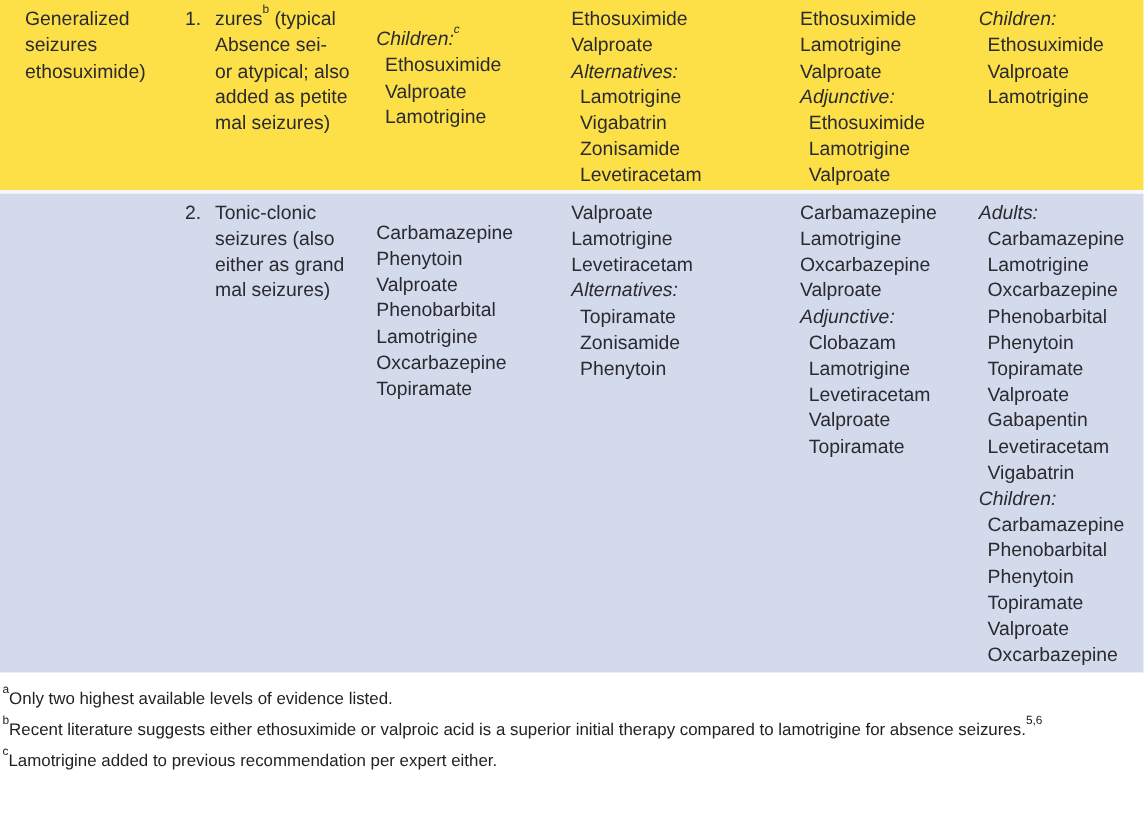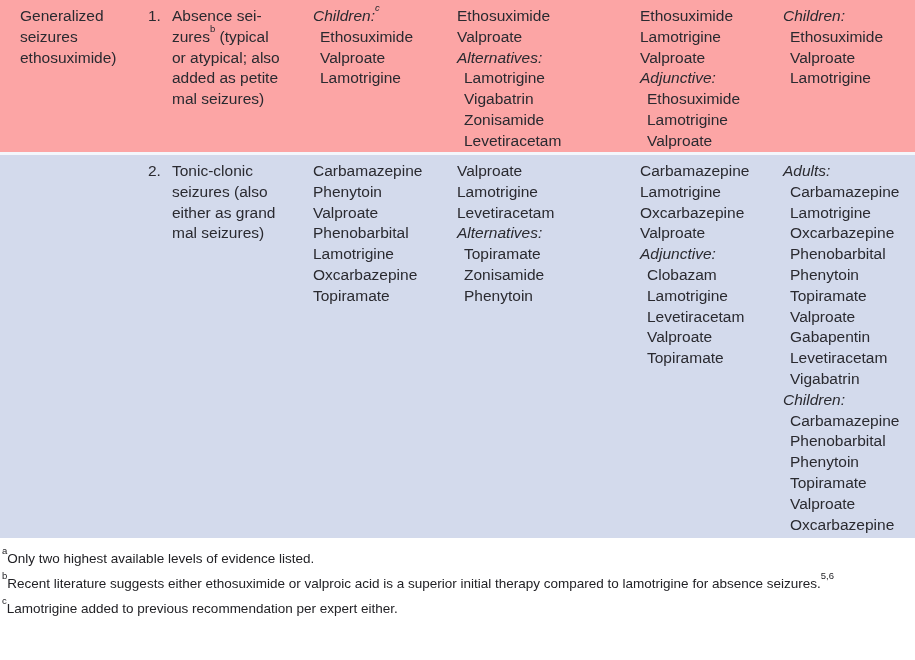--- a/index.html
+++ b/index.html
@@ -5,30 +5,30 @@
   html,body{margin:0;padding:0;background:#ffffff;}
   .page{
     position:relative;
     width:915px;height:660px;
     background:#ffffff;
     font-family:"Liberation Sans","DejaVu Sans",sans-serif;
     color:#2a2a30;
     overflow:hidden;
   }
   .band{position:absolute;left:0;width:915px;overflow:hidden;}
-  .band1{top:0;height:152px;background:#fca5a5;}
+  .band1{top:0;height:152px;background:#fde047;}
   .band-gap{top:152px;height:3px;background:#f4f7fc;}
   .band2{top:155px;height:383px;background:#d3daec;}
   .cell{position:absolute;top:0;bottom:0;padding-top:6px;font-size:15.5px;line-height:20.8px;}
   .cell .line{white-space:nowrap;}
   .cell .line.italic{font-style:italic;}
   .cell .line.indent{padding-left:7px;}
   .c1{left:20px;width:126px;}
   .c2{left:148px;width:163px;}
-  .c3{left:313px;width:142px;}
+  .c3{left:301px;width:142px;margin-top:16px;}
   .c4{left:457px;width:180px;}
   .c5{left:640px;width:140px;}
   .c6{left:783px;width:130px;}
   .numbered{display:flex;}
   .num{width:24px;flex:0 0 24px;}
   .numtext{flex:1;}
   sup{font-size:9.5px;line-height:0;position:relative;top:-4px;}
   .footnotes{position:absolute;left:2px;top:550px;width:911px;font-size:13.5px;line-height:18px;color:#222226;}
   .footnote{margin:0 0 7px 0;}
   .footnote sup{top:-3.5px;}
@@ -41,22 +41,22 @@
   <div class="band band1">
     <div class="cell c1">
         <div class="line">Generalized</div>
         <div class="line">seizures</div>
         <div class="line">ethosuximide)</div>
       </div>
     <div class="cell c2">
       <div class="numbered">
         <span class="num">1.</span>
         <span class="numtext">
+            <div class="line">zures<sup>b</sup> (typical</div>
             <div class="line">Absence sei-</div>
-            <div class="line">zures<sup>b</sup> (typical</div>
             <div class="line">or atypical; also</div>
             <div class="line">added as petite</div>
             <div class="line">mal seizures)</div>
           </span>
       </div>
     </div>
     <div class="cell c3">
         <div class="line italic">Children:<sup>c</sup></div>
         <div class="line indent">Ethosuximide</div>
         <div class="line indent">Valproate</div>

